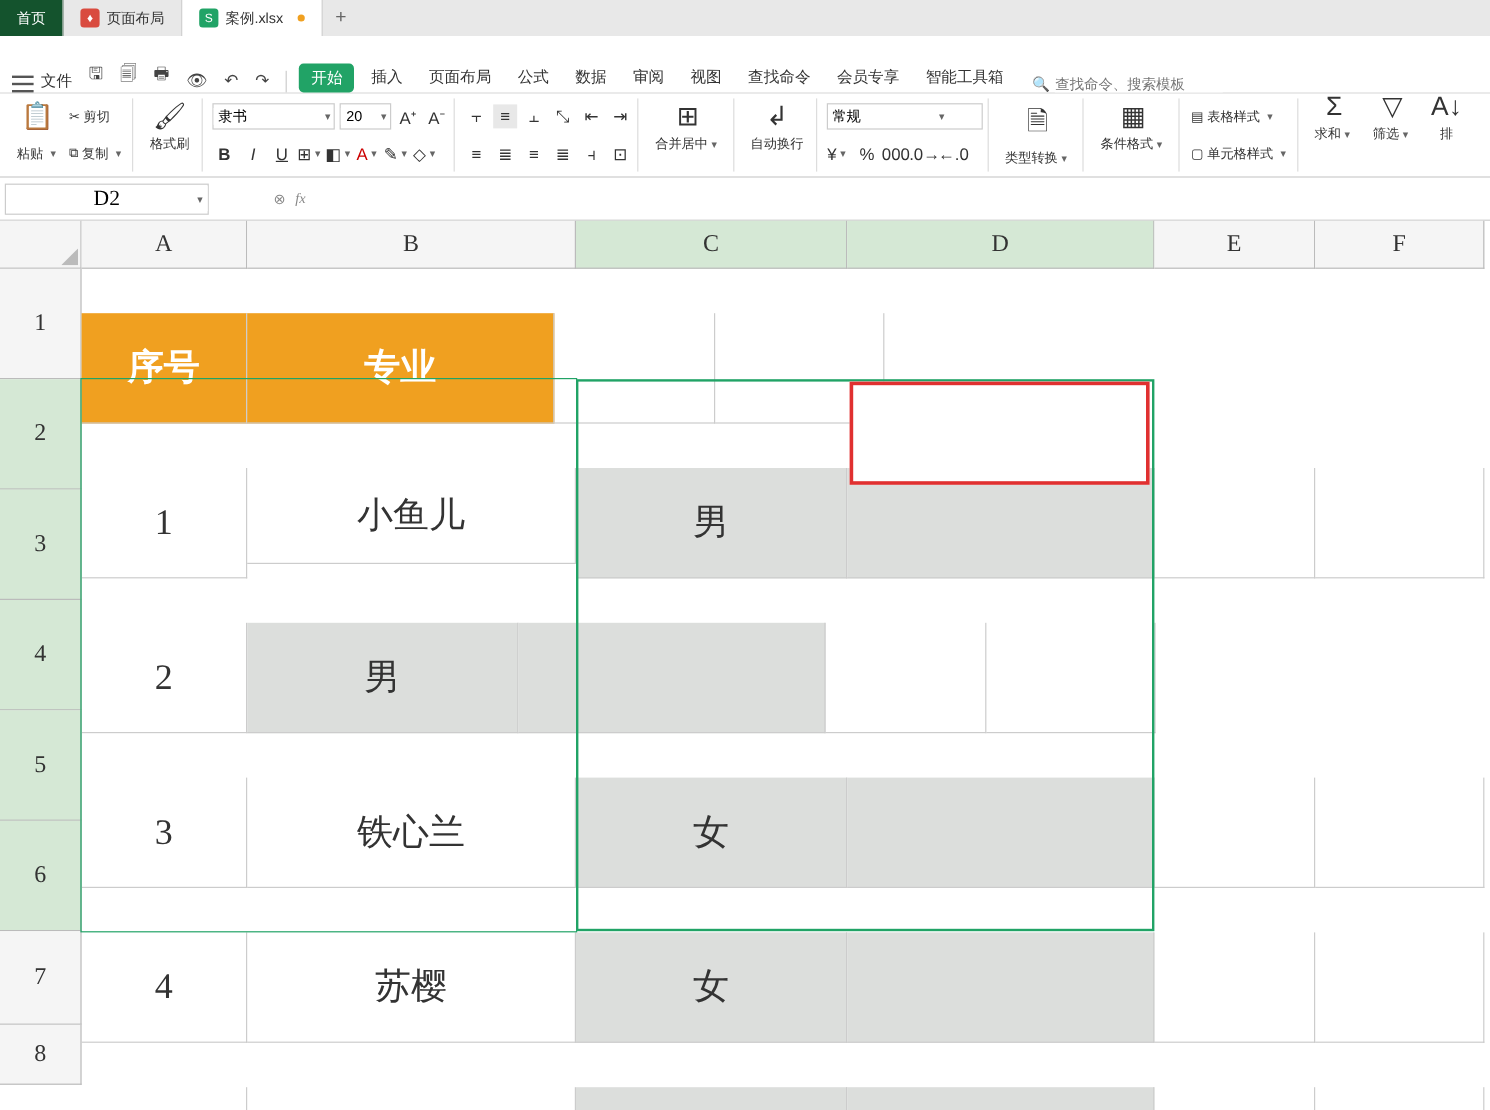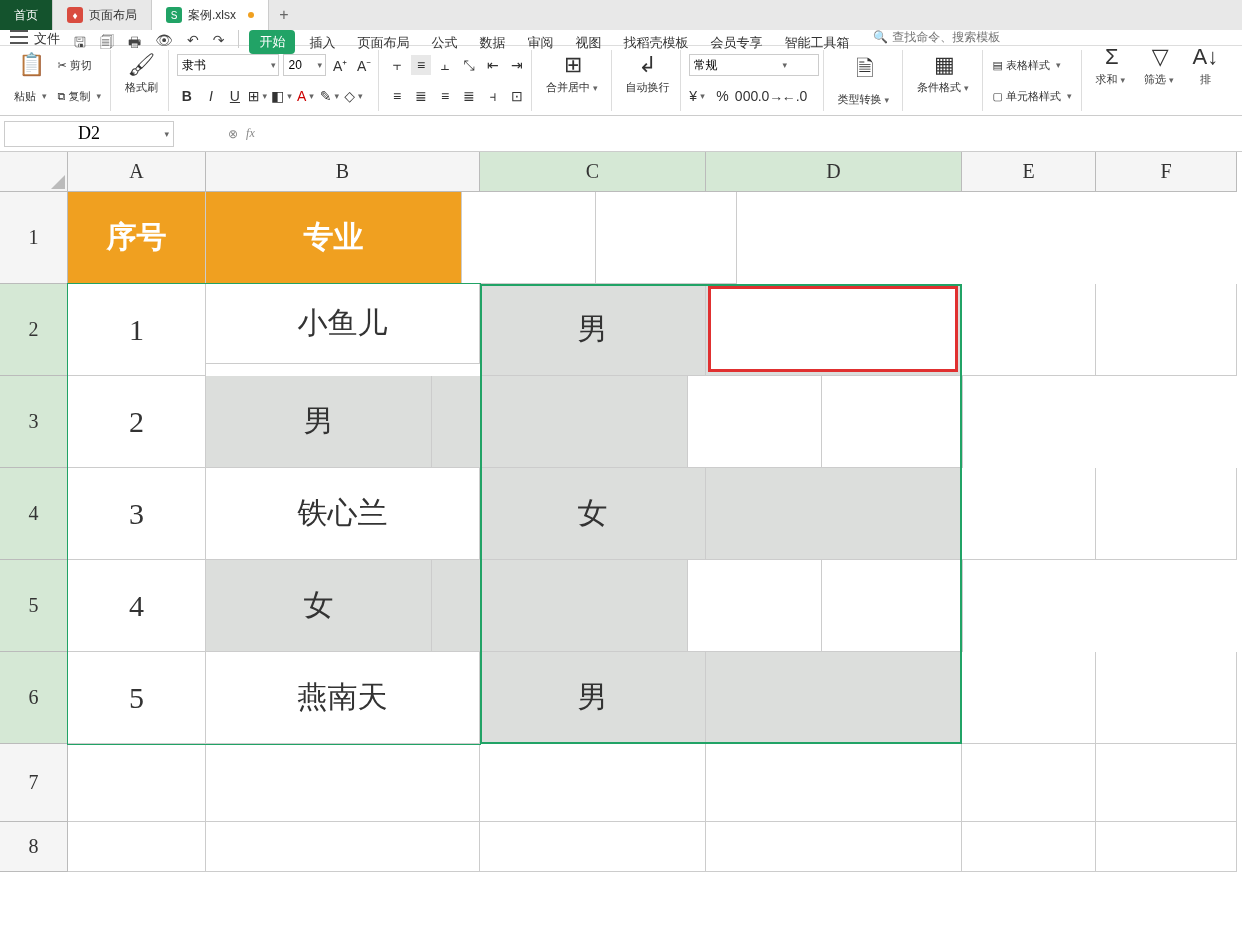--- a/index.html
+++ b/index.html
@@ -10,21 +10,21 @@
 .tab { display: flex; align-items: center; padding: 0 14px; gap: 6px; border-right: 1px solid #ccc; cursor: pointer; }
 .tab.home { background: #14532d; color: #fff; }
 .tab.active { background: #fff; }
 .tab-icon { width: 16px; height: 16px; display: flex; align-items: center; justify-content: center; border-radius: 3px; font-size: 10px; color: #fff; }
 .tab-icon.red { background: #d94b3f; }
 .tab-icon.green { background: #21a366; }
 .tab-dot { width: 6px; height: 6px; border-radius: 50%; background: #f0a020; margin-left: 6px; }
 .tab-add { display: flex; align-items: center; justify-content: center; width: 30px; font-size: 16px; color: #666; cursor: pointer; }
 
 
-.menubar { display: flex; align-items: flex-start; height: 16px; padding: 0 10px; gap: 6px; border-bottom: 1px solid #ddd; }
+.menubar { display: flex; align-items: flex-end; height: 48px; padding: 0 10px; gap: 6px; border-bottom: 1px solid #ddd; }
 .menu-icon { width: 18px; height: 14px; display: flex; flex-direction: column; justify-content: space-between; }
 .menu-icon span { height: 2px; background: #555; }
 .file-label { font-size: 13px; margin-right: 4px; }
 .icon-btn { padding: 2px 4px; cursor: pointer; font-size: 14px; color: #444; }
 .divider { width: 1px; height: 18px; background: #ccc; margin: 0 4px; }
 .ribbon-tab { padding: 4px 8px; font-size: 13px; cursor: pointer; }
 .ribbon-tab.active { background: #21a366; color: #fff; border-radius: 4px; padding: 3px 10px; }
 .search-box { display: flex; align-items: center; gap: 4px; margin-left: 10px; color: #999; }
 .search-box input { border: none; outline: none; font-size: 12px; width: 140px; color: #666; }
 
@@ -56,21 +56,21 @@
 .corner { width: 68px; height: 40px; border-right: 1px solid #bbb; border-bottom: 1px solid #bbb; background: #f5f5f5; display: flex; align-items: flex-end; justify-content: flex-end; }
 .corner svg { width: 14px; height: 14px; margin: 2px; }
 .colhdrs { display: flex; }
 .colhdr { border-right: 1px solid #bbb; border-bottom: 1px solid #bbb; background: #f5f5f5; display: flex; align-items: center; justify-content: center; font-family: "Times New Roman", serif; font-size: 20px; height: 40px; cursor: pointer; }
 .colhdr.sel { background: #d5e8d5; }
 .rowhdrs { display: flex; flex-direction: column; }
 .rowhdr { width: 68px; border-right: 1px solid #bbb; border-bottom: 1px solid #bbb; background: #f5f5f5; display: flex; align-items: center; justify-content: center; font-family: "Times New Roman", serif; font-size: 20px; cursor: pointer; }
 .rowhdr.sel { background: #d5e8d5; }
 .cells { position: relative; }
 .cellrow { display: flex; }
-.cell { border-right: 1px solid #ccc; border-bottom: 1px solid #ccc; display: flex; align-items: center; justify-content: center; }
+.cell { border-right: 1px solid #ccc; border-bottom: 1px solid #ccc; display: flex; align-items: center; justify-content: center; margin-top: 37px; }
 .hdrcell { background: #f0a020; color: #fff; font-size: 30px; font-weight: bold; font-family: "LiSu","隶书","KaiTi",serif; }
 .datacell { font-size: 30px; font-family: "LiSu","隶书","KaiTi","Times New Roman",serif; }
 .selrange { background: #dcdedc; }
 .active-cell { position: absolute; border: 3px solid #e03030; pointer-events: none; background: #fff; }
 .sel-border { position: absolute; border: 2px solid #21a366; pointer-events: none; }
 .sel-border2 { position: absolute; border: 1px solid #21a366; pointer-events: none; }
 </style>
 </head>
 <body>
 
@@ -104,21 +104,21 @@
   <span class="icon-btn">↶</span>
   <span class="icon-btn">↷</span>
   <div class="divider"></div>
   <span class="ribbon-tab active">开始</span>
   <span class="ribbon-tab">插入</span>
   <span class="ribbon-tab">页面布局</span>
   <span class="ribbon-tab">公式</span>
   <span class="ribbon-tab">数据</span>
   <span class="ribbon-tab">审阅</span>
   <span class="ribbon-tab">视图</span>
-  <span class="ribbon-tab">找稻壳模板</span>
+  <span class="ribbon-tab">查找命令</span>
   <span class="ribbon-tab">会员专享</span>
   <span class="ribbon-tab">智能工具箱</span>
   <div class="search-box">
     <span>🔍</span>
     <input placeholder="查找命令、搜索模板" style="">
   </div>
 </div>
 
 <div class="ribbon">
   <div class="rgroup">
@@ -335,20 +335,21 @@
         <div class="cellrow">
           <div class="cell datacell" style="width:138px;height:92px">3</div>
           <div class="cell datacell" style="width:274px;height:92px">铁心兰</div>
           <div class="cell datacell selrange" style="width:226px;height:92px">女</div>
           <div class="cell datacell selrange" style="width:256px;height:92px"></div>
           <div class="cell" style="width:134px;height:92px"></div>
           <div class="cell" style="width:141px;height:92px"></div>
         </div>
         <div class="cellrow">
           <div class="cell datacell" style="width:138px;height:92px">4</div>
+          <div class="cell datacell" style="width:274px;height:92px">苏樱</div>
           <div class="cell datacell selrange" style="width:226px;height:92px">女</div>
           <div class="cell datacell selrange" style="width:256px;height:92px"></div>
           <div class="cell" style="width:134px;height:92px"></div>
           <div class="cell" style="width:141px;height:92px"></div>
         </div>
         <div class="cellrow">
           <div class="cell datacell" style="width:138px;height:92px">5</div>
           <div class="cell datacell" style="width:274px;height:92px">燕南天</div>
           <div class="cell datacell selrange" style="width:226px;height:92px">男</div>
           <div class="cell datacell selrange" style="width:256px;height:92px"></div>

